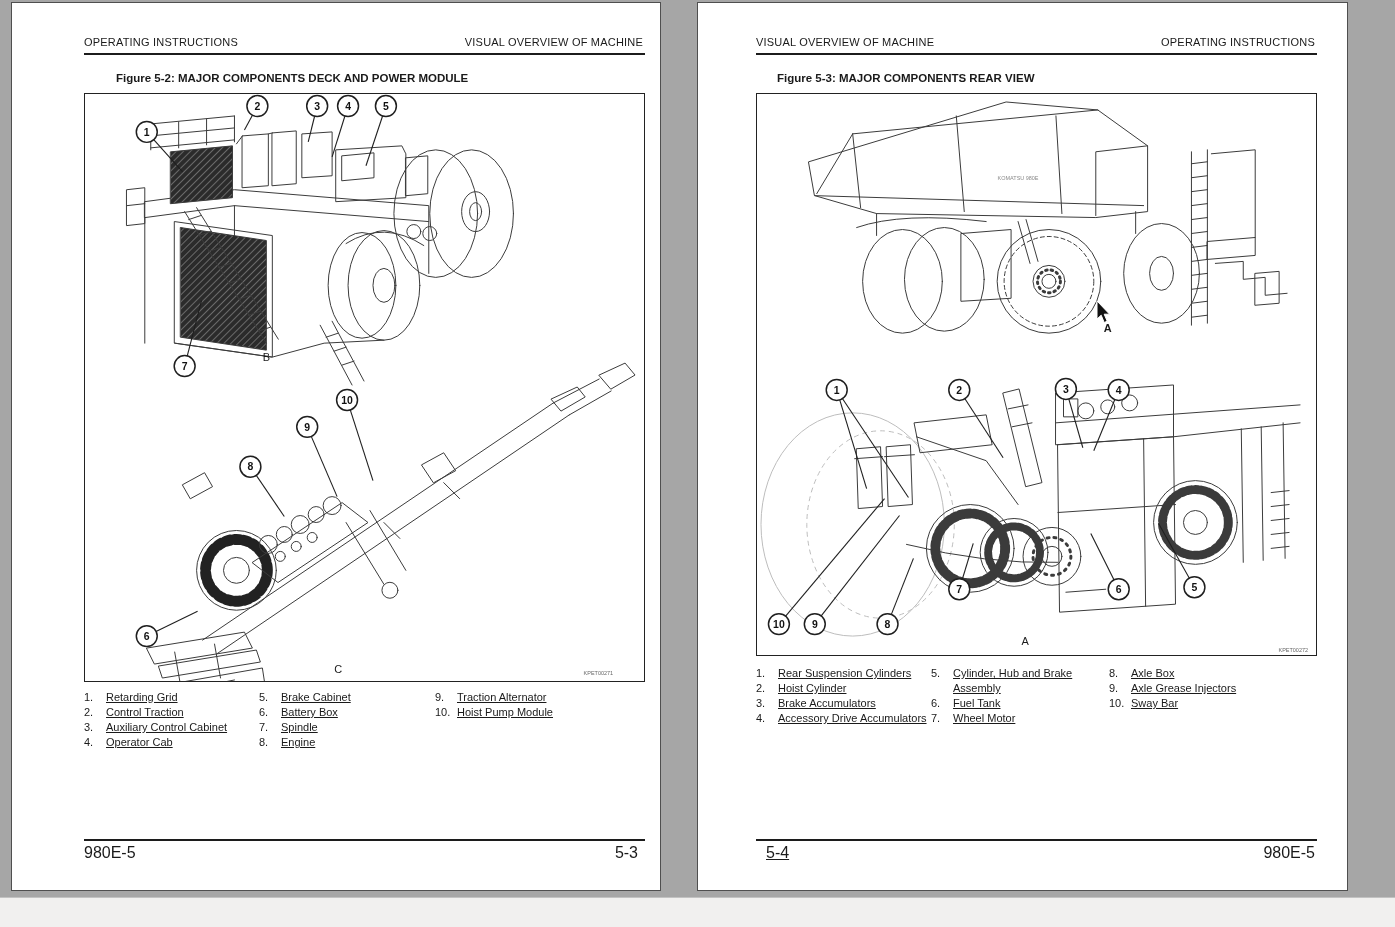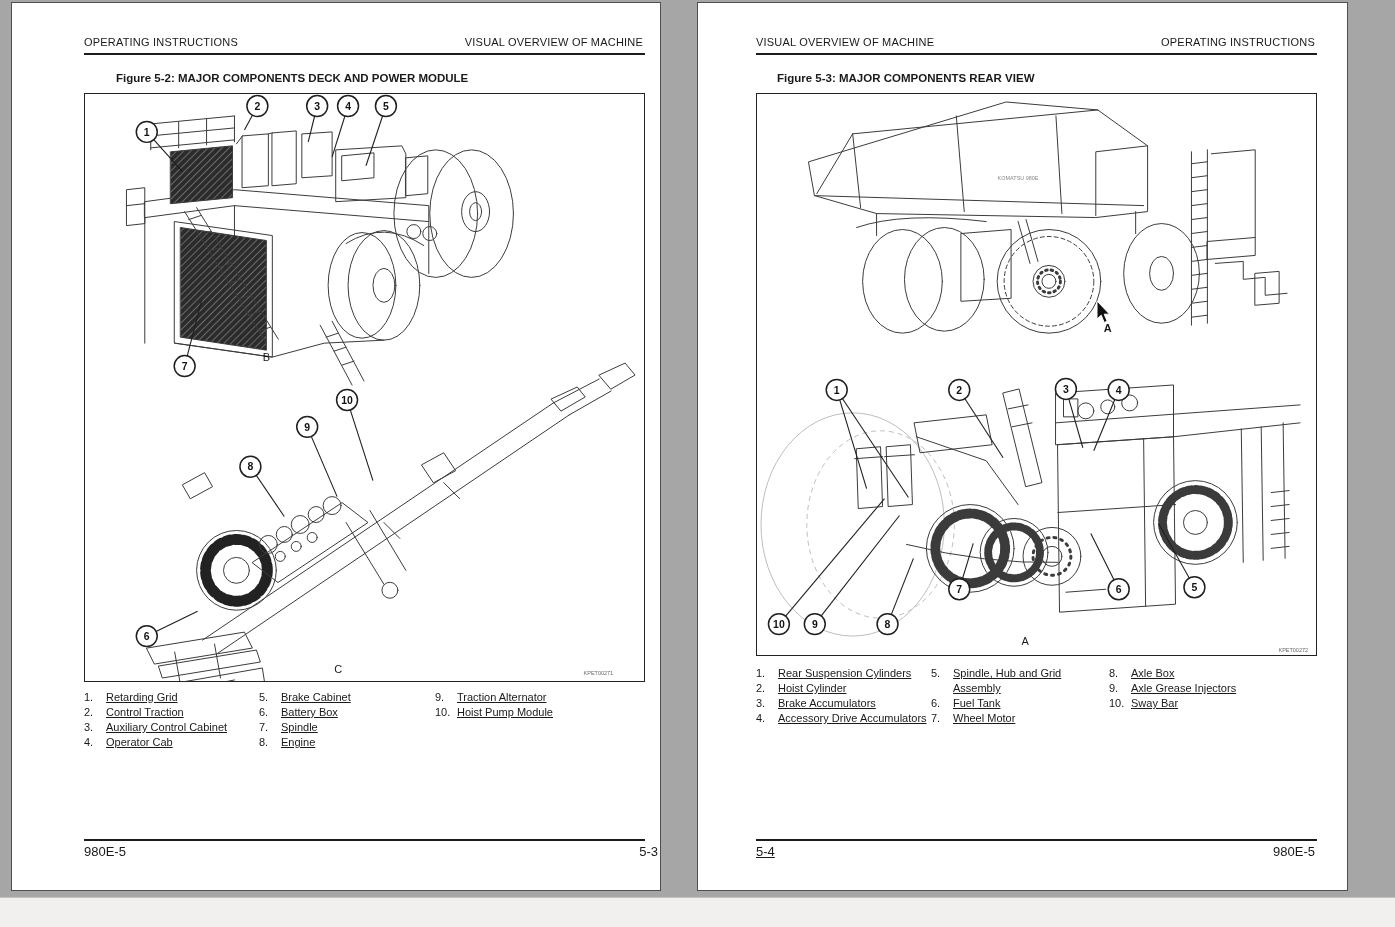--- a/index.html
+++ b/index.html
@@ -8,21 +8,21 @@
   .viewport{position:absolute;inset:0;padding-left:18px;}
   .page{position:absolute;top:2px;height:889px;background:#ffffff;border:1px solid #4f4f4f;box-sizing:border-box;}
   #page-left{left:11px;width:650px;}
   #page-right{left:697px;width:651px;}
   .hdr{position:absolute;top:33px;font-size:11px;letter-spacing:.2px;white-space:nowrap;}
   .hdr-rule{position:absolute;top:50px;height:2px;background:#1c1c1c;}
   .fig-title{position:absolute;top:69px;font-size:11.5px;font-weight:bold;white-space:nowrap;}
   .fig-box{position:absolute;border:1.5px solid #222;box-sizing:border-box;background:#fff;}
   .fig-box svg{position:absolute;inset:0;width:100%;height:100%;}
   .ftr-rule{position:absolute;top:836px;height:1.5px;background:#1c1c1c;}
-  .ftr{position:absolute;top:841px;font-size:13px;}
+  .ftr{position:absolute;top:841px;font-size:16px;}
   .legend-col{position:absolute;font-size:11px;line-height:15px;}
   .lg-item{display:flex;}
   .lg-num{width:22px;flex:0 0 22px;}
   .lg-lab{flex:1;text-decoration:underline;}
   
   .s0{fill:none;stroke:#3b3b3b;stroke-width:1;stroke-linejoin:round;stroke-linecap:round;}
   .ft{fill:none;stroke:#bdbdbd;stroke-width:1;}
   .lead{stroke:#1f1f1f;stroke-width:1.1;fill:none;}
   .co{fill:#fff;stroke:#1f1f1f;stroke-width:1.5;}
   .con{font:600 10.5px "Liberation Sans","DejaVu Sans",sans-serif;text-anchor:middle;fill:#111;}
@@ -195,21 +195,21 @@
           <span class="lg-lab">Traction Alternator</span>
         </div>
         <div class="lg-item">
           <span class="lg-num">10.</span>
           <span class="lg-lab">Hoist Pump Module</span>
         </div>
       </div>
 
     <div class="ftr-rule" style="left:72px;width:561px;"></div>
     <div class="ftr" style="left:72px;">980E-5</div>
-    <div class="ftr" style="right:2px;">5-3</div>
+    <div class="ftr" style="right:22px;">5-3</div>
   </div>
 
   <div class="page" id="page-right">
     <div class="hdr" style="left:58px;">VISUAL OVERVIEW OF MACHINE</div>
     <div class="hdr" style="right:32px;">OPERATING INSTRUCTIONS</div>
     <div class="hdr-rule" style="left:58px;width:561px;"></div>
     <div class="fig-title" style="left:58px;margin-left:21px;">Figure 5-3: MAJOR COMPONENTS REAR VIEW</div>
 
     <div class="fig-box" style="left:58px;top:90px;width:561px;height:563px;">
       <svg viewBox="0 0 561 563">
@@ -329,21 +329,21 @@
           <span class="lg-lab">Brake Accumulators</span>
         </div>
         <div class="lg-item">
           <span class="lg-num">4.</span>
           <span class="lg-lab">Accessory Drive Accumulators</span>
         </div>
       </div>
     <div class="legend-col" style="left:233px;top:663px;width:152px;">
         <div class="lg-item">
           <span class="lg-num">5.</span>
-          <span class="lg-lab">Spindle, Hub and Grid Assembly</span>
+          <span class="lg-lab">Cylinder, Hub and Brake Assembly</span>
         </div>
         <div class="lg-item">
           <span class="lg-num">6.</span>
           <span class="lg-lab">Fuel Tank</span>
         </div>
         <div class="lg-item">
           <span class="lg-num">7.</span>
           <span class="lg-lab">Wheel Motor</span>
         </div>
       </div>
@@ -356,21 +356,21 @@
           <span class="lg-num">9.</span>
           <span class="lg-lab">Axle Grease Injectors</span>
         </div>
         <div class="lg-item">
           <span class="lg-num">10.</span>
           <span class="lg-lab">Sway Bar</span>
         </div>
       </div>
 
     <div class="ftr-rule" style="left:58px;width:561px;"></div>
-    <div class="ftr" style="left:58px;text-decoration:underline;">5-4</div>
+    <div class="ftr" style="left:68px;text-decoration:underline;">5-4</div>
     <div class="ftr" style="right:32px;">980E-5</div>
   </div>
 
   <div class="cursor">
     <svg width="18" height="24" viewBox="0 0 18 24">
       <polygon points="1,0 1,18 5.2,14.2 8.2,21.5 11.2,20.2 8.2,13.2 13.6,13.2" fill="#111" stroke="#fff" stroke-width="1"></polygon>
     </svg>
   </div>
 
   <div class="toolbar">

